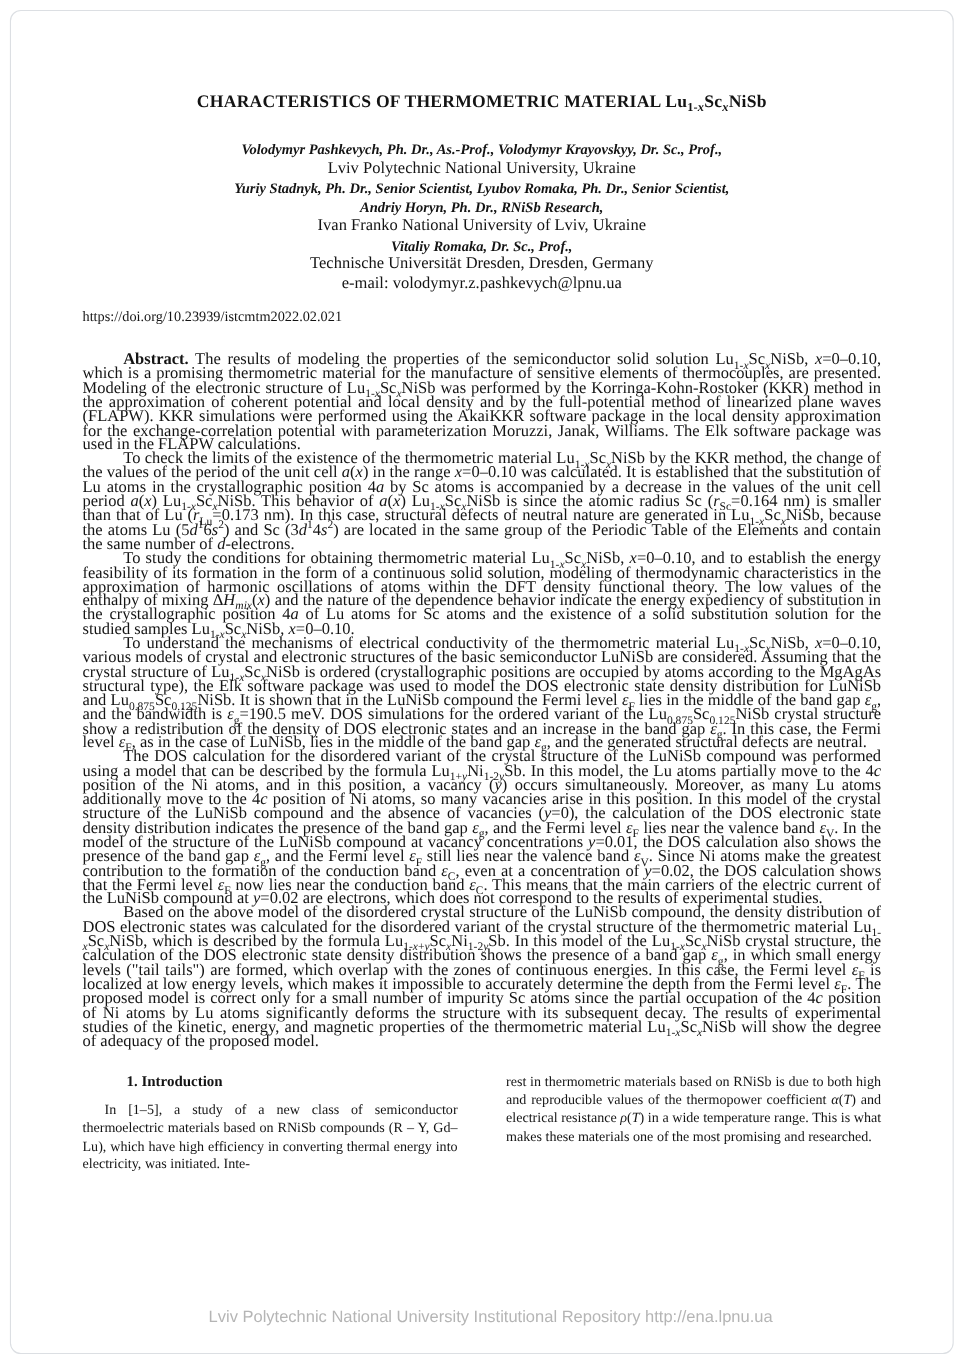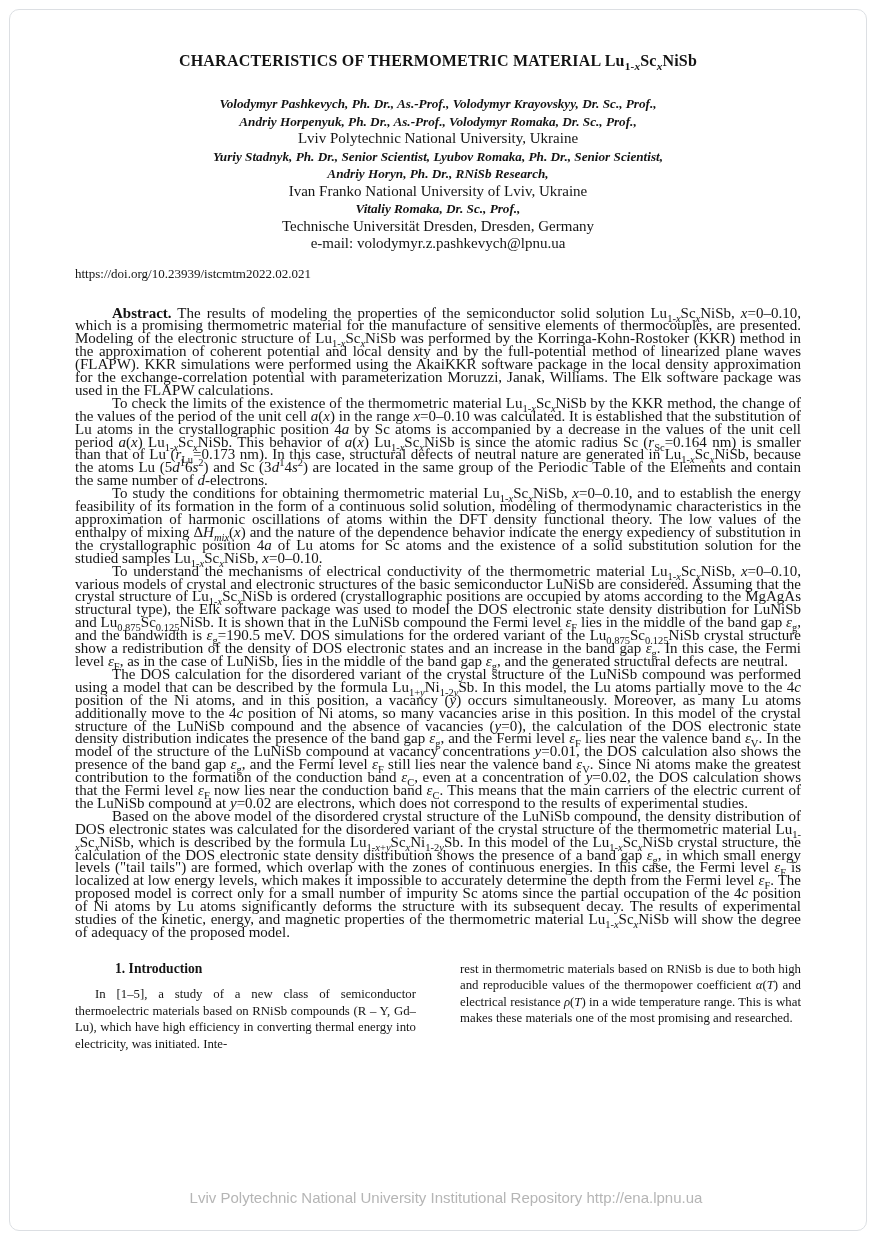--- a/index.html
+++ b/index.html
@@ -11,21 +11,21 @@
     overflow: hidden;
     font-family: "Liberation Serif", "DejaVu Serif", serif;
     color: #141414;
   }
   .frame {
     position: absolute; inset: 9px;
     border: 1px solid #dcdfe3;
     border-radius: 10px;
     pointer-events: none;
   }
-  .content { position: relative; padding: 52px 75px 0 75px; }
+  .content { position: relative; padding: 84px 75px 0 75px; }
 
   .title {
     font-size: 16px; font-weight: bold;
     text-align: center; margin: 0;
     letter-spacing: 0.2px;
   }
 
   .authors { margin-top: 25px; text-align: center; line-height: 17.5px; }
   .author-line { font-weight: bold; font-style: italic; font-size: 13.2px; }
   .affil-line  { font-size: 15px; }
@@ -59,21 +59,20 @@
 <body>
 
 <div class="frame"></div>
 
 <div class="content">
 
   <h1 class="title">CHARACTERISTICS OF THERMOMETRIC MATERIAL Lu<sub>1-<i>x</i></sub>Sc<sub><i>x</i></sub>NiSb</h1>
 
   <div class="authors">
     <div class="author-line">Volodymyr Pashkevych, Ph. Dr., As.-Prof., Volodymyr Krayovskyy, Dr. Sc., Prof.,</div>
-    <div class="author-line">Andriy Horpenyuk, Ph. Dr., As.-Prof., Volodymyr Romaka, Dr. Sc., Prof.,</div>
     <div class="affil-line">Lviv Polytechnic National University, Ukraine</div>
     <div class="author-line">Yuriy Stadnyk, Ph. Dr., Senior Scientist, Lyubov Romaka, Ph. Dr., Senior Scientist,</div>
     <div class="author-line">Andriy Horyn, Ph. Dr., RNiSb Research,</div>
     <div class="affil-line">Ivan Franko National University of Lviv, Ukraine</div>
     <div class="author-line">Vitaliy Romaka, Dr. Sc., Prof.,</div>
     <div class="affil-line">Technische Universität Dresden, Dresden, Germany</div>
     <div class="affil-line">e-mail: volodymyr.z.pashkevych@lpnu.ua</div>
   </div>
 
   <div class="doi">

